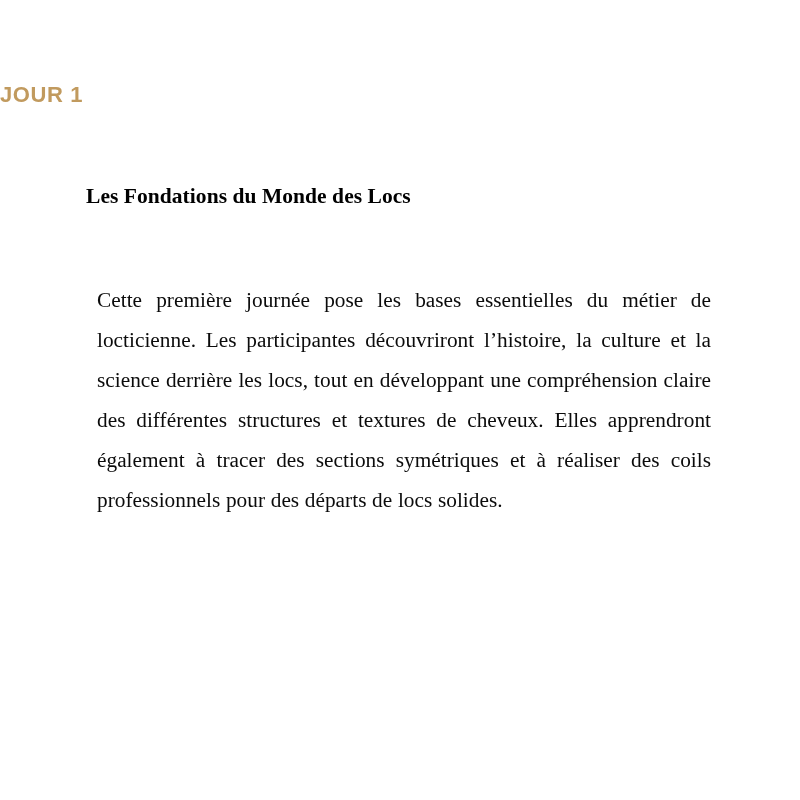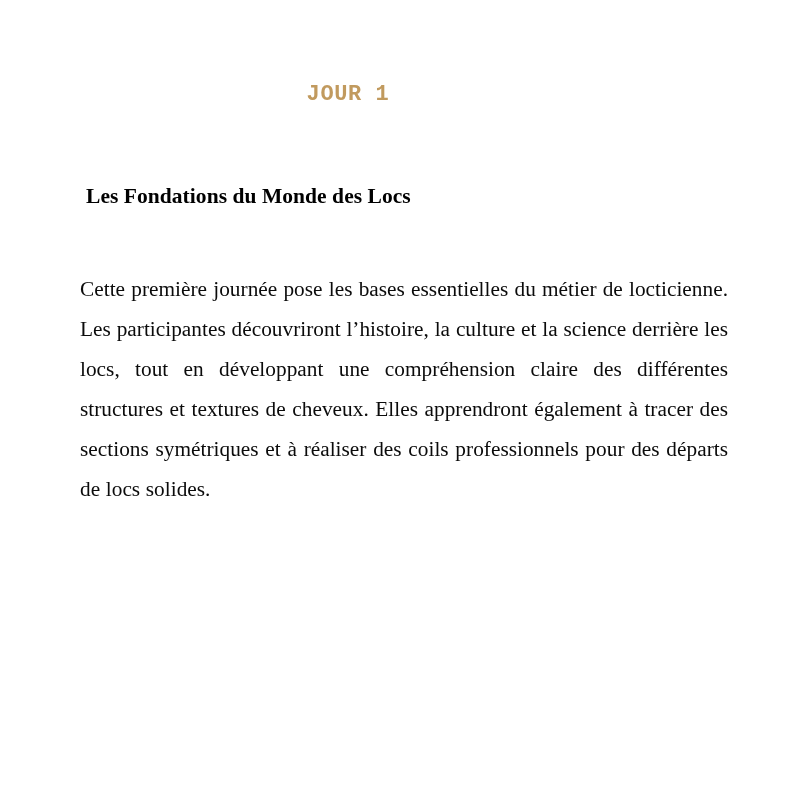--- a/index.html
+++ b/index.html
@@ -24,22 +24,21 @@
     box-sizing: border-box;
     background: #ffffff;
   }
 
   
   .day-title {
     position: absolute;
     top: 82px;
     left: 0;
     width: 696px;
-    text-align: center;
-    font-family: Liberation Mono, monospace;
+    font-family: Liberation Sans, sans-serif;
     font-weight: bold;
     font-size: 22px;
     letter-spacing: 0.6px;
     color: #c19a5e;
     line-height: 1.2;
     margin: 0;
   }
 
   
   .content {
@@ -54,21 +53,21 @@
     font-family: "Liberation Serif", "DejaVu Serif", serif;
     font-weight: bold;
     font-size: 21.5px;
     line-height: 1.35;
     color: #000000;
     text-align: left;
     letter-spacing: 0.05px;
   }
 
   .body-paragraph {
-    margin: 0;
+    margin: 17px;
     padding-top: 52px;
     font-family: "Liberation Serif", "DejaVu Serif", serif;
     font-weight: normal;
     font-size: 21.3px;
     line-height: 40px;
     color: #0b0b0b;
     text-align: justify;
     text-justify: inter-word;
     letter-spacing: 0.02px;
     word-spacing: 0.3px;

